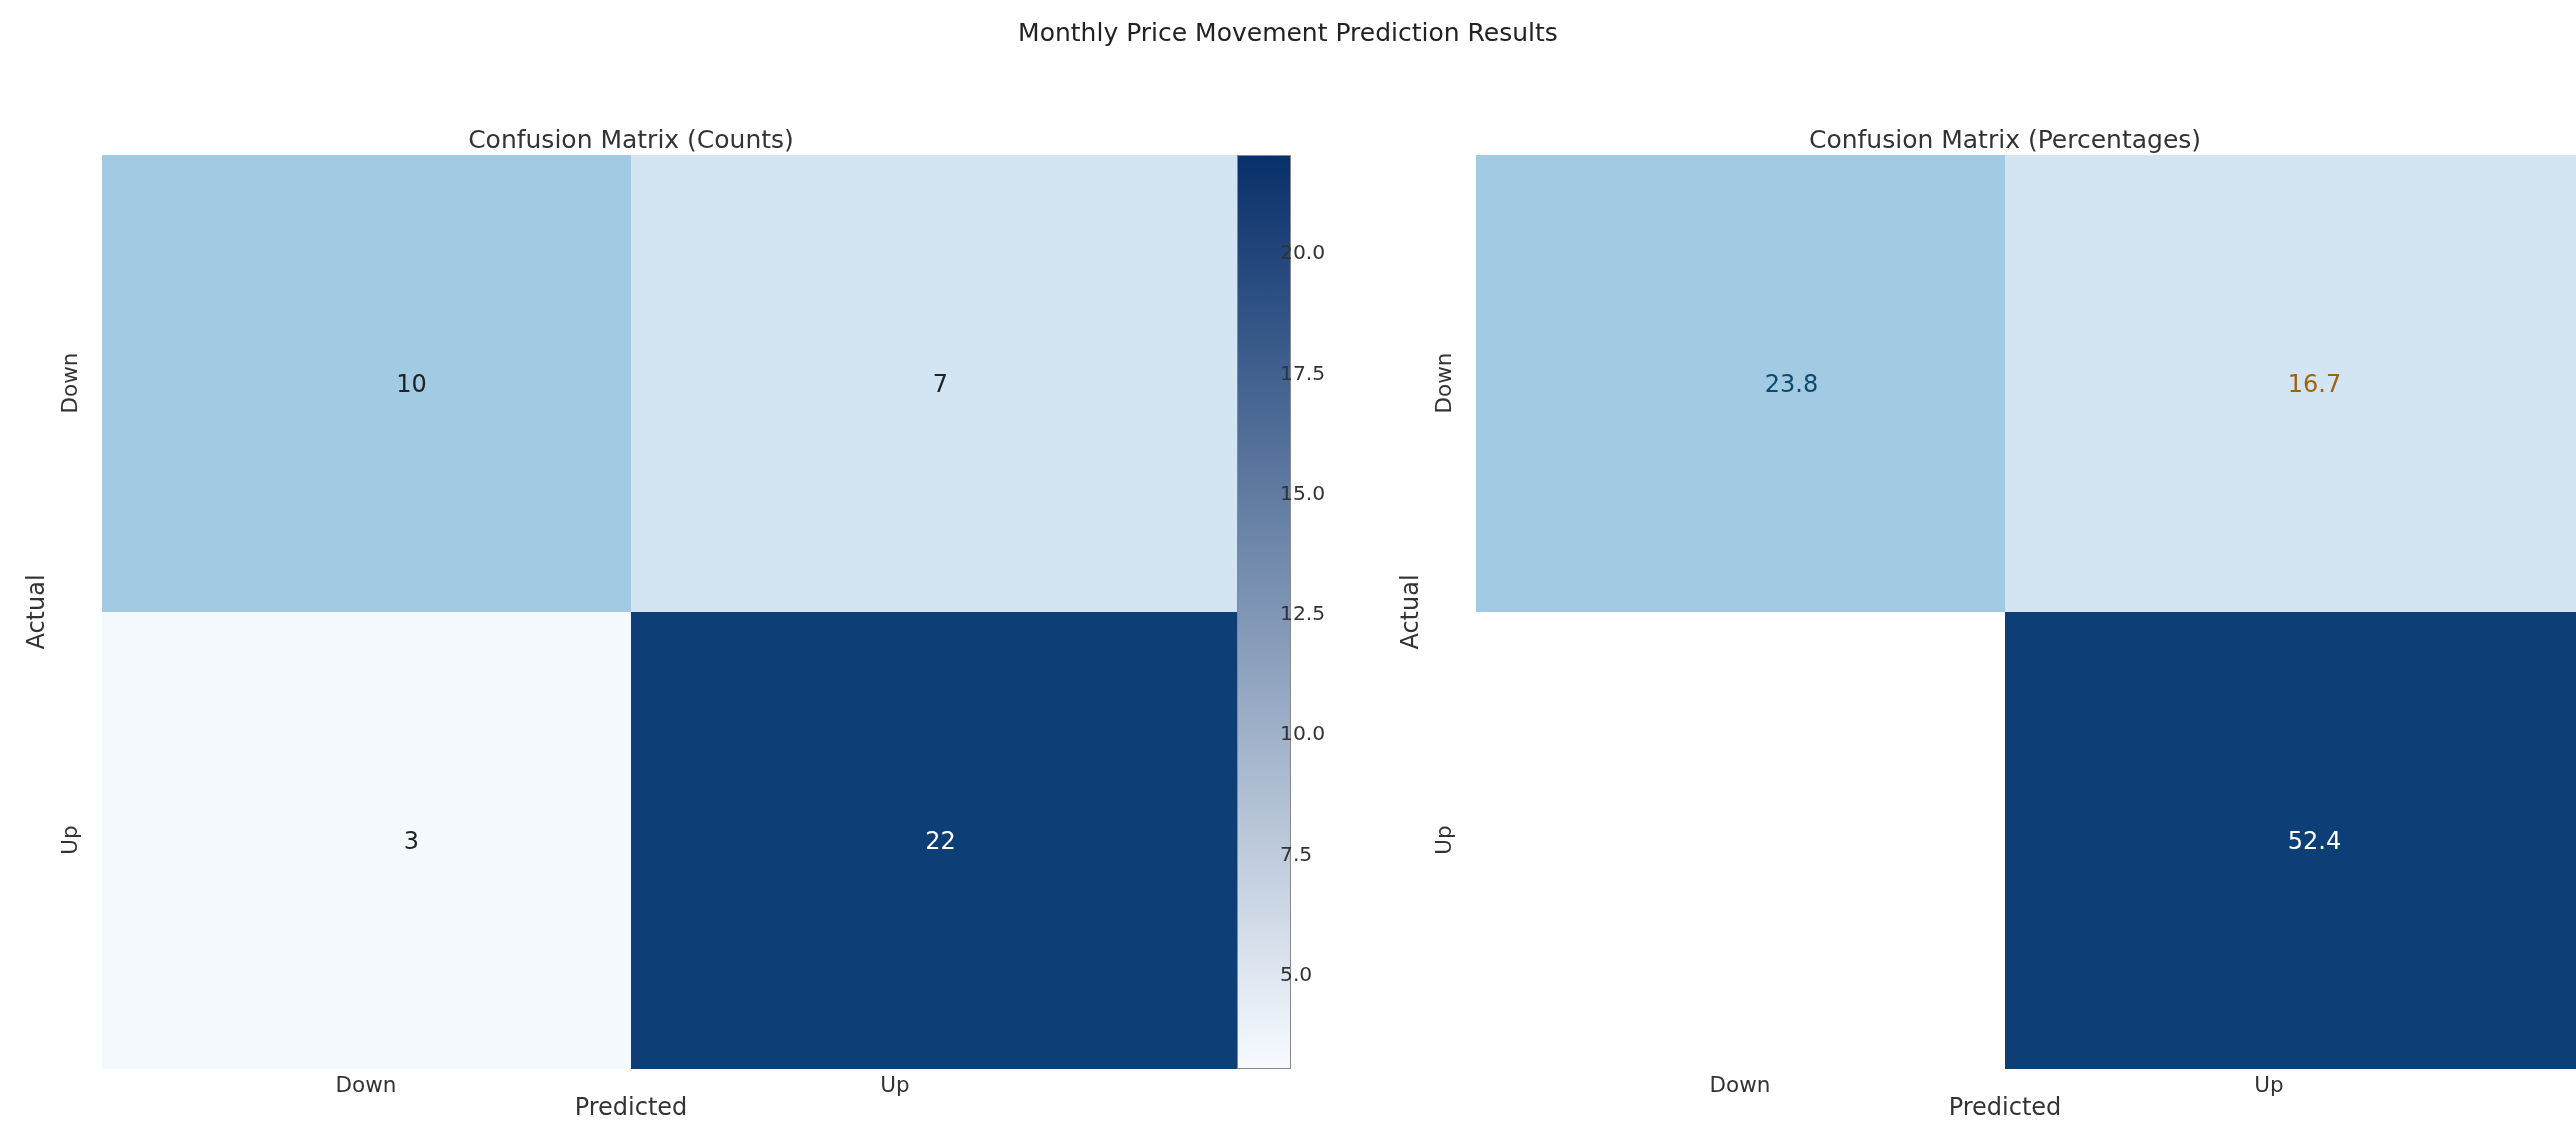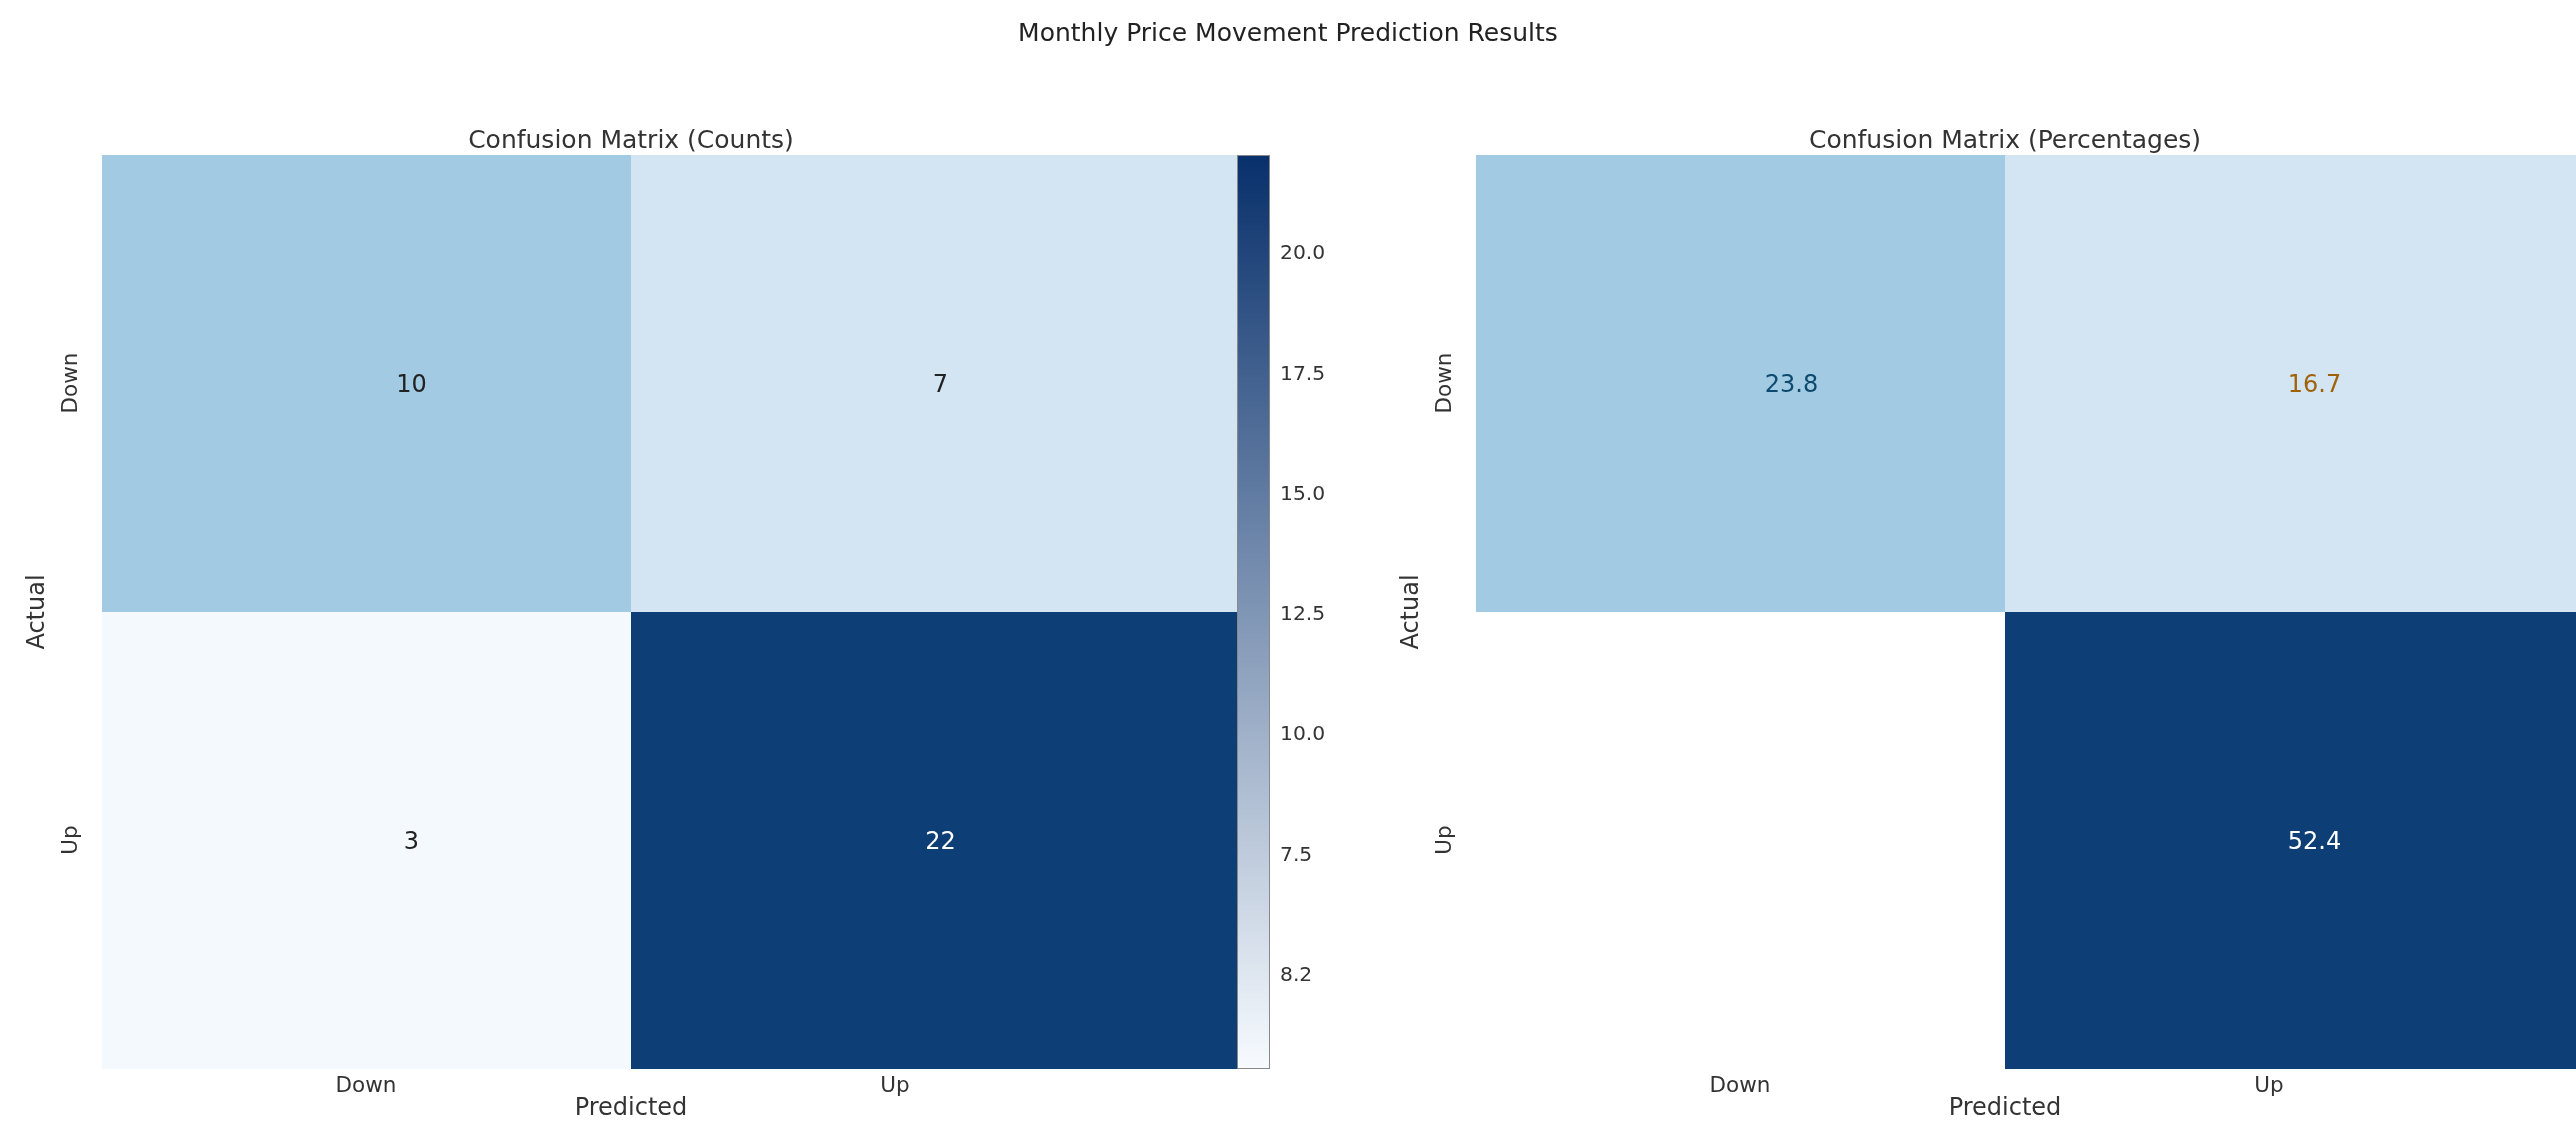--- a/index.html
+++ b/index.html
@@ -94,21 +94,21 @@
     font-size: 21.5px;
     color: #333;
   }
   .xtick.c0 { left: 264px; }
   .xtick.c1 { left: 793px; }
 
   .colorbar {
     position: absolute;
     top: 0;
     height: 914px;
-    width: 33px;
+    width: 54px;
     border: 0.6px solid #888;
     box-sizing: border-box;
   }
   .subplot.left  .colorbar { left: 1135px; }
 
   .cbar-tick {
     position: absolute;
     left: 42px;
     transform: translateY(-50%);
     font-size: 20.3px;
@@ -141,21 +141,21 @@
     <div class="xtick c0">Down</div>
     <div class="xtick c1">Up</div>
 
     <div class="colorbar" id="cbar-counts" style="background: linear-gradient(rgb(8, 48, 107) 0%, rgb(247, 251, 255) 100%);">
         <span class="cbar-tick" style="top: 96px;">20.0</span>
         <span class="cbar-tick" style="top: 217px;">17.5</span>
         <span class="cbar-tick" style="top: 337px;">15.0</span>
         <span class="cbar-tick" style="top: 457px;">12.5</span>
         <span class="cbar-tick" style="top: 577px;">10.0</span>
         <span class="cbar-tick" style="top: 698px;">7.5</span>
-        <span class="cbar-tick" style="top: 818px;">8.2</span>
+        <span class="cbar-tick" style="top: 818px;">5.0</span>
       </div>
   </div>
 
   <div class="subplot right">
     <div class="subplot-title">Confusion Matrix (Percentages)</div>
 
     <div class="heatmap">
       <div class="cell r0 c0" style="background: rgb(162, 202, 226); color: #0c4a6e; padding-left: 12px;">23.8</div>
       <div class="cell r0 c1" style="background: rgb(211, 228, 243); color: #a16207;">16.7</div>
       <div class="cell r1 c1" style="background: rgb(13, 63, 118); color: rgb(255, 255, 255);">52.4</div>

